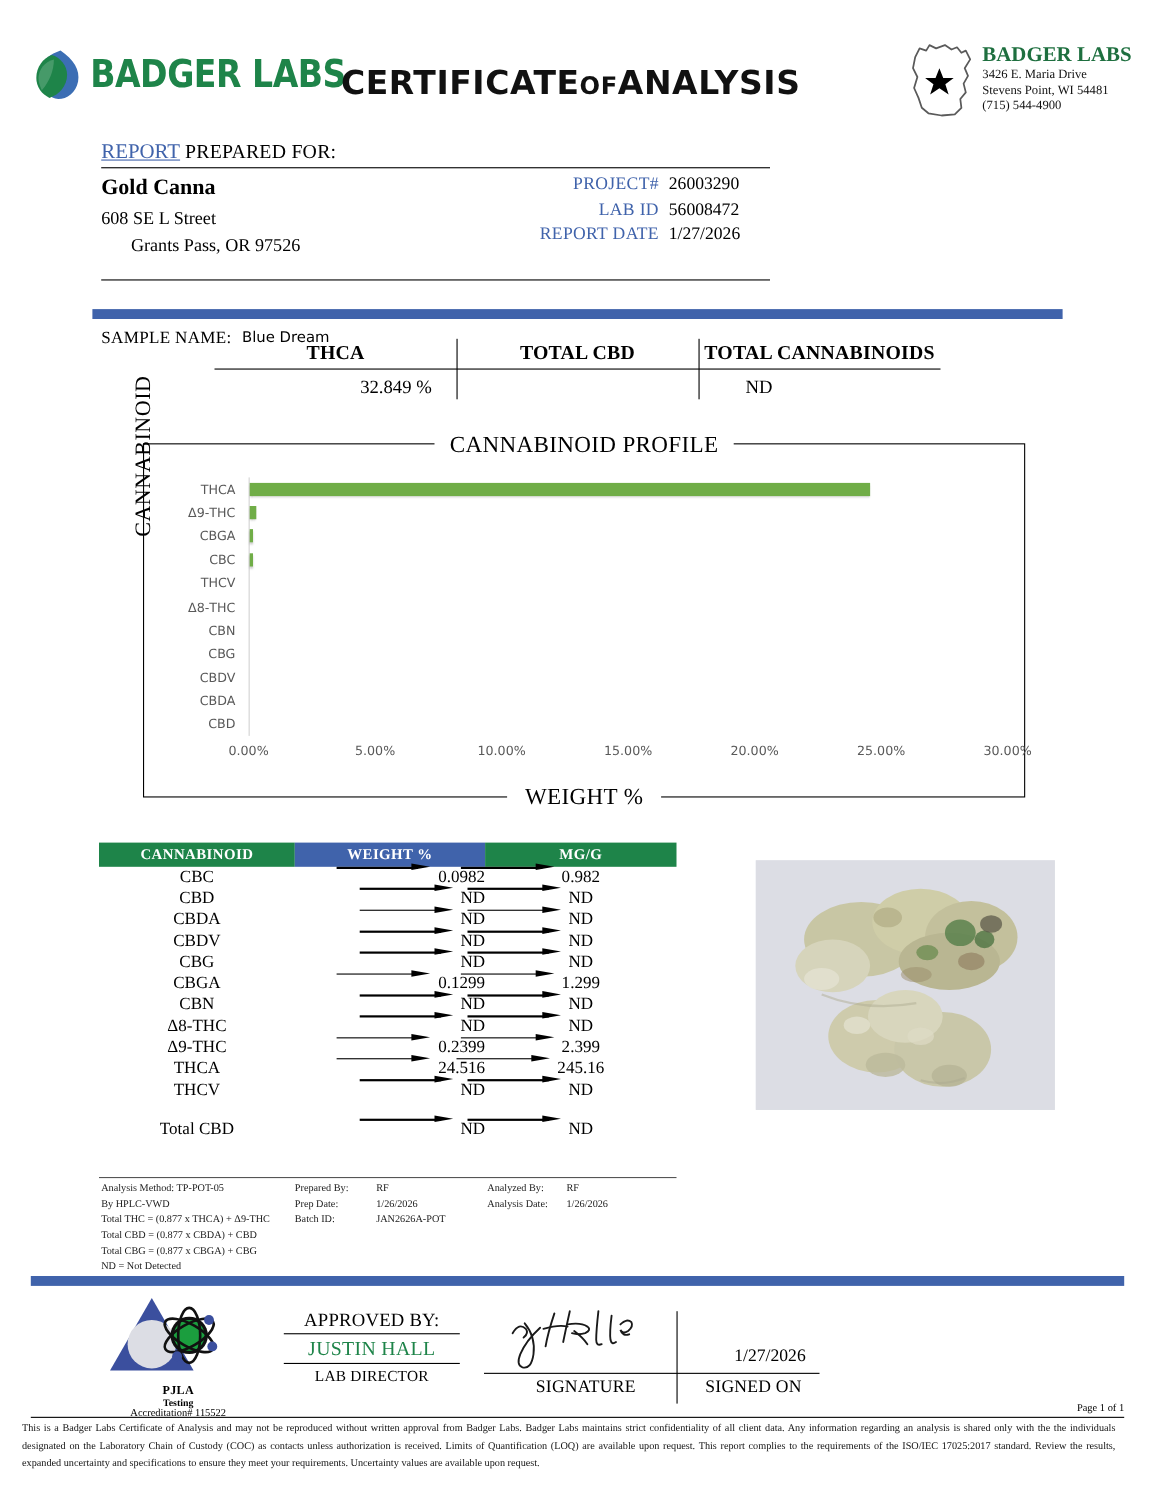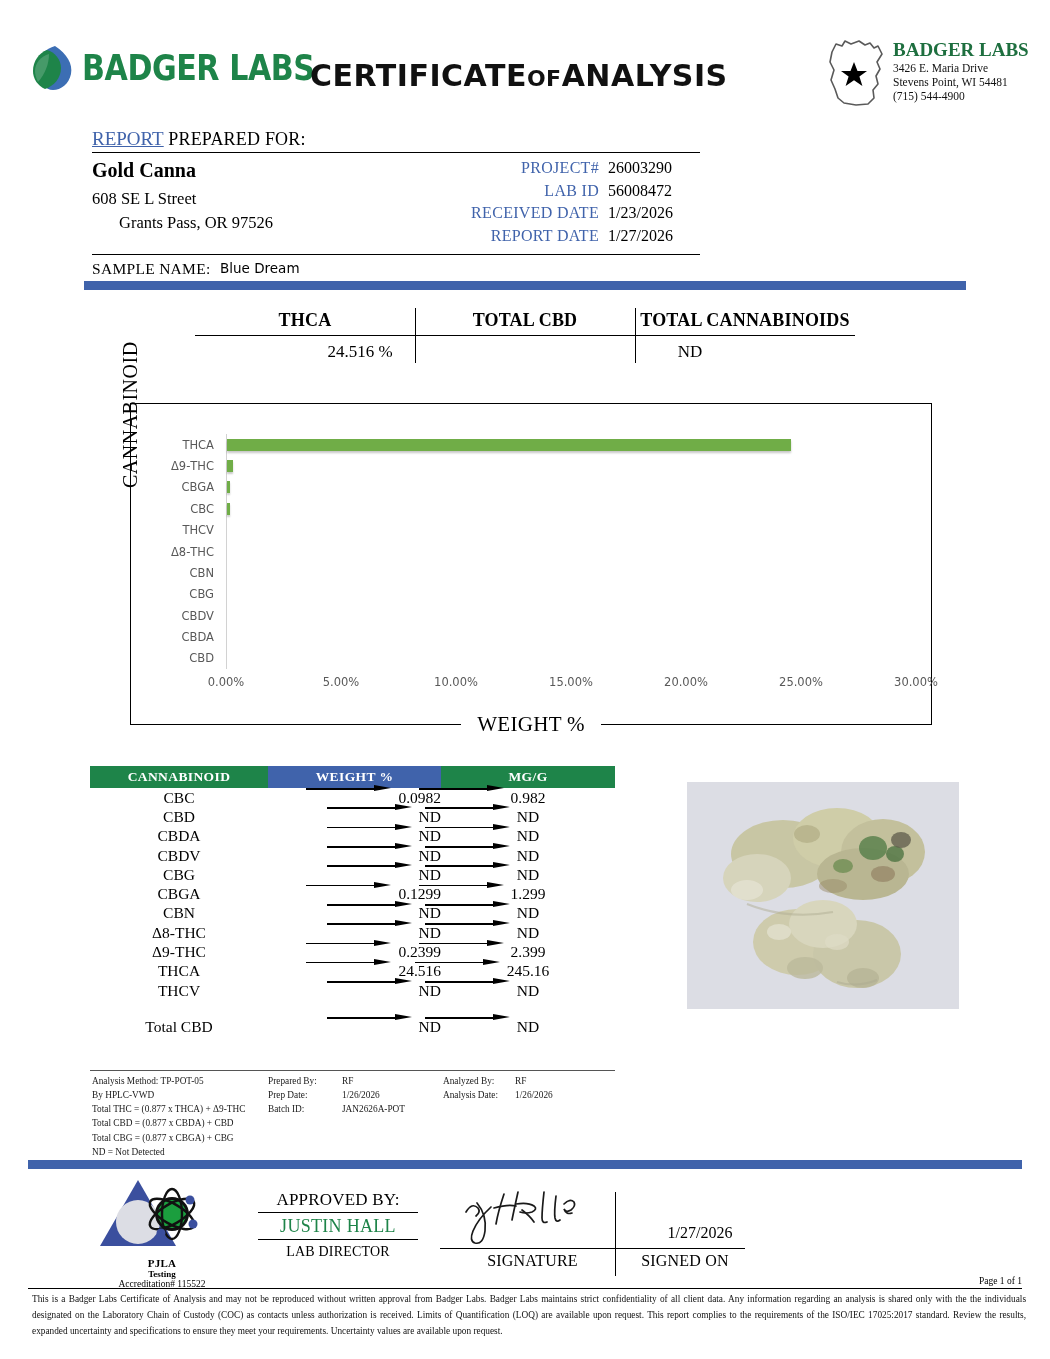--- a/index.html
+++ b/index.html
@@ -41,21 +41,21 @@
   .hr-thin{border:0;border-top:1.6px solid #000;margin:2px 0 0 0;}
   .hr-thin2{border:0;border-top:1.6px solid #000;margin:0;}
   .info-row{position:relative;height:101px;}
   .company{position:absolute;left:0;top:6px;font-weight:bold;font-size:20px;}
   .addr1{position:absolute;left:0;top:36px;font-size:16.5px;}
   .addr2{position:absolute;left:0;top:60px;font-size:16.5px;margin-left:27px;}
   .meta{position:absolute;right:0;top:4px;width:330px;}
   .meta-row{display:flex;justify-content:flex-end;align-items:baseline;line-height:1.42;}
   .meta-lbl{color:#4063ab;font-size:16px;font-variant:small-caps;letter-spacing:.3px;text-align:right;}
   .meta-val{width:92px;text-align:left;padding-left:9px;font-size:16px;color:#000;}
-  .sample-row{position:relative;height:30px;padding-top:4px;}
+  .sample-row{position:relative;height:30px;padding-top:4px;margin-top:39px;}
   .sample-lbl{position:absolute;left:0;top:5px;font-size:15.5px;font-variant:small-caps;letter-spacing:.3px;}
   .sample-val{position:absolute;left:128px;top:5px;font-family:"DejaVu Sans",sans-serif;font-size:13.5px;}
 
   
   .summary{position:absolute;left:195px;top:310px;width:660px;}
   .sum-head{display:flex;}
   .sum-cell{flex:1;text-align:center;font-weight:bold;font-size:18px;letter-spacing:.2px;padding-bottom:4px;position:relative;}
   .sum-cell + .sum-cell::before{content:"";position:absolute;left:0;top:-2px;bottom:-28px;border-left:1.6px solid #000;}
   .sum-rule{border:0;border-top:1.8px solid #000;margin:0;}
   .sum-body{display:flex;}
@@ -132,21 +132,21 @@
   .sig-img{position:absolute;left:20px;top:0px;}
   .sig-date{position:absolute;left:200px;top:38px;width:120px;text-align:center;font-size:16px;}
   .sig-rule{position:absolute;left:0;top:62px;width:305px;border-top:1.6px solid #000;}
   .sig-vert{position:absolute;left:175px;top:6px;height:84px;border-left:1.6px solid #000;}
   .sig-lbl{position:absolute;top:66px;font-size:16px;text-align:center;letter-spacing:.2px;font-variant:small-caps;}
   .sig-lbl1{left:20px;width:145px;}
   .sig-lbl2{left:185px;width:120px;}
 
   .pageno{position:absolute;right:28px;top:1276px;font-size:9.5px;}
   .foot-rule{position:absolute;left:28px;top:1288px;width:994px;border-top:1.1px solid #000;}
-  .disclaimer{position:absolute;left:32px;top:1292px;width:994px;font-size:9.3px;
+  .disclaimer{position:absolute;left:20px;top:1292px;width:994px;font-size:9.3px;
     line-height:1.72;text-align:justify;color:#111;}
 </style>
 </head>
 <body>
 
 <div class="page">
 
   <div class="header">
     <div class="logo-mark">
       <svg viewBox="0 0 52 52" width="52" height="52">
@@ -189,24 +189,20 @@
       <div class="meta">
         <div class="meta-row">
           <span class="meta-lbl">PROJECT#</span>
           <span class="meta-val">26003290</span>
         </div>
         <div class="meta-row">
           <span class="meta-lbl">LAB ID</span>
           <span class="meta-val">56008472</span>
         </div>
         <div class="meta-row">
-          <span class="meta-lbl">RECEIVED DATE</span>
-          <span class="meta-val">1/23/2026</span>
-        </div>
-        <div class="meta-row">
           <span class="meta-lbl">REPORT DATE</span>
           <span class="meta-val">1/27/2026</span>
         </div>
       </div>
     </div>
 
     <hr class="hr-thin2">
     <div class="sample-row">
       <span class="sample-lbl">SAMPLE NAME:</span>
       <span class="sample-val">Blue Dream</span>
@@ -214,26 +210,27 @@
   </div>
 
   <div class="summary">
     <div class="sum-head">
       <div class="sum-cell">THCA</div>
       <div class="sum-cell">TOTAL CBD</div>
       <div class="sum-cell">TOTAL CANNABINOIDS</div>
     </div>
     <hr class="sum-rule">
     <div class="sum-body">
-      <div class="sum-val">24.516 %</div>
+      <div class="sum-val">32.849 %</div>
       <div class="sum-val">ND</div>
     </div>
   </div>
 
   <div class="chart-box">
+    <div class="chart-title"><span>CANNABINOID PROFILE</span></div>
     <div class="ylabel">CANNABINOID</div>
     <div class="plot">
       <div class="axisline"></div>
       <div class="cat-col" id="cat-col">
           <div class="cat" style="top: 10.6818px;">THCA</div>
           <div class="cat" style="top: 32.0455px;">Δ9-THC</div>
           <div class="cat" style="top: 53.4091px;">CBGA</div>
           <div class="cat" style="top: 74.7727px;">CBC</div>
           <div class="cat" style="top: 96.1364px;">THCV</div>
           <div class="cat" style="top: 117.5px;">Δ8-THC</div>

